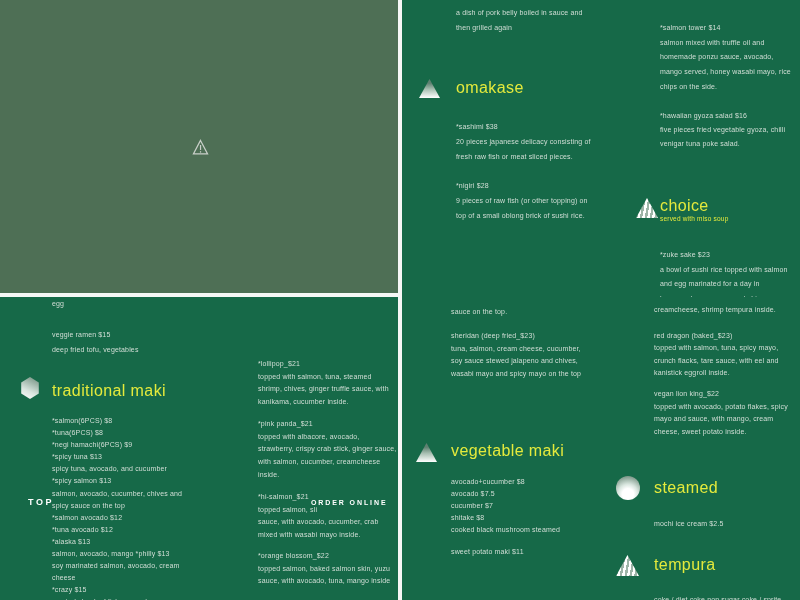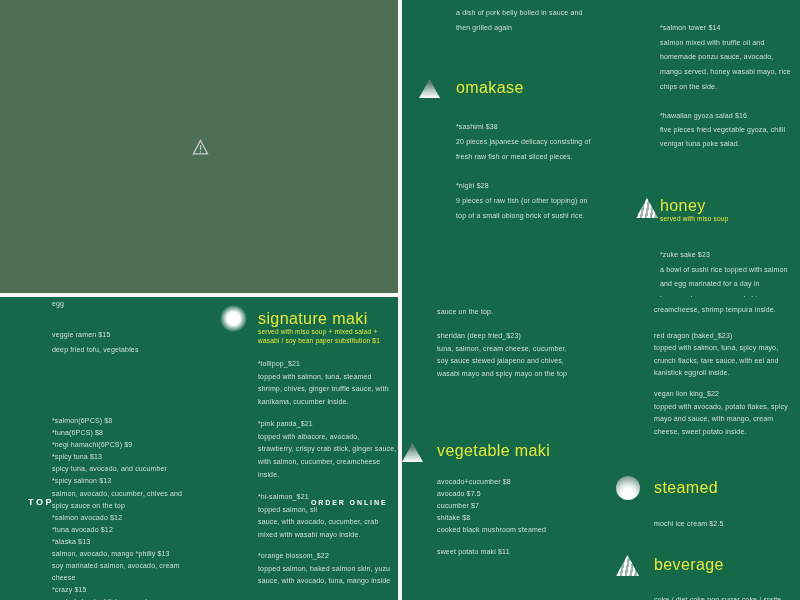--- a/index.html
+++ b/index.html
@@ -77,40 +77,44 @@
         <div class="ln">mango served, honey wasabi mayo, rice</div>
         <div class="ln">chips on the side.</div>
       </div>
       <div class="blk lh14" style="top:109px">
         <div class="ln">*hawaiian  gyoza salad $16</div>
         <div class="ln">five pieces fried vegetable gyoza, chilli</div>
         <div class="ln">venigar tuna poke salad.</div>
       </div>
       <div class="sec" style="left:0;top:196px">
         <span class="icon tri-striped" style="left:-24px;top:2px;width:22px;height:20px"></span>
-        <h2 class="title">honey</h2>
+        <h2 class="title">choice</h2>
         <div class="sub">served with miso soup</div>
       </div>
       <div class="blk lh146" style="top:248px">
         <div class="ln">*zuke sake $23</div>
         <div class="ln">a bowl of sushi rice topped with salmon</div>
         <div class="ln">and egg marinated for a day in</div>
         <div class="ln">homemade soy sauce and chives, egg,</div>
       </div>
     </div>
   </div>
 
   <div class="quad bl">
     <div class="col" style="left:52px;width:150px">
       <div class="blk lh12" style="top:1px">
         <div class="ln">egg</div>
       </div>
       <div class="blk lh146" style="top:31px">
         <div class="ln">veggie ramen $15</div>
         <div class="ln">deep fried tofu, vegetables</div>
+      </div>
+      <div class="sec" style="left:0;top:84px">
+        <span class="icon hex" style="left:-32px;top:-4px;width:20px;height:22px"></span>
+        <h2 class="title">traditional maki</h2>
       </div>
       <div class="blk lh121" style="top:118px">
         <div class="ln">*salmon(6PCS) $8</div>
         <div class="ln">*tuna(6PCS) $8</div>
         <div class="ln">*negi hamachi(6PCS) $9</div>
         <div class="ln">*spicy tuna $13</div>
         <div class="ln">spicy tuna, avocado, and cucumber</div>
         <div class="ln">*spicy salmon $13</div>
         <div class="ln">salmon, avocado, cucumber, chives and</div>
         <div class="ln">spicy sauce on the top</div>
@@ -118,26 +122,20 @@
         <div class="ln">*tuna avocado $12</div>
         <div class="ln">*alaska $13</div>
         <div class="ln">salmon, avocado, mango *philly $13</div>
         <div class="ln">soy marinated salmon, avocado, cream</div>
         <div class="ln">cheese</div>
         <div class="ln">*crazy $15</div>
         <div class="ln">crusted chunk of fish, avocado, ponzu</div>
       </div>
     </div>
     <div class="col" style="left:258px;width:140px">
-      <div class="sec" style="left:0;top:12px">
-        <span class="icon glow" style="left:-38px;top:-4px;width:27px;height:27px"></span>
-        <h2 class="title">signature maki</h2>
-        <div class="sub">served with miso soup + mixed salad +</div>
-        <div class="sub">wasabi / soy bean paper substitution $1</div>
-      </div>
       <div class="blk lh125" style="top:61px">
         <div class="ln">*lollipop_$21</div>
         <div class="ln">topped with salmon, tuna, steamed</div>
         <div class="ln">shrimp, chives, ginger truffle sauce, with</div>
         <div class="ln">kanikama, cucumber inside.</div>
       </div>
       <div class="blk lh127" style="top:121px">
         <div class="ln">*pink panda_$21</div>
         <div class="ln">topped with albacore, avocado,</div>
         <div class="ln">strawberry, crispy crab stick, ginger sauce,</div>
@@ -152,21 +150,21 @@
       </div>
       <div class="blk lh125" style="top:253px">
         <div class="ln">*orange blossom_$22</div>
         <div class="ln">topped salmon, baked salmon skin, yuzu</div>
         <div class="ln">sauce, with avocado, tuna, mango inside</div>
       </div>
     </div>
   </div>
 
   <div class="quad br">
-    <div class="col" style="left:35px;width:150px">
+    <div class="col" style="left:49px;width:150px">
       <div class="blk lh12" style="top:9px">
         <div class="ln">sauce on the top.</div>
       </div>
       <div class="blk lh127" style="top:33px">
         <div class="ln">sheridan (deep fried_$23)</div>
         <div class="ln">tuna, salmon, cream cheese, cucumber,</div>
         <div class="ln">soy sauce stewed jalapeno and chives,</div>
         <div class="ln">wasabi mayo and spicy mayo on the top</div>
       </div>
       <div class="sec" style="left:0;top:144px">
@@ -202,21 +200,21 @@
       </div>
       <div class="sec" style="left:0;top:181px">
         <span class="icon sphere" style="left:-38px;top:-2px;width:24px;height:24px"></span>
         <h2 class="title">steamed</h2>
       </div>
       <div class="blk lh12" style="top:221px">
         <div class="ln">mochi ice cream $2.5</div>
       </div>
       <div class="sec" style="left:0;top:258px">
         <span class="icon tri-striped" style="left:-38px;top:0;width:23px;height:21px"></span>
-        <h2 class="title">beverage</h2>
+        <h2 class="title">tempura</h2>
       </div>
       <div class="blk lh12" style="top:297px">
         <div class="ln">coke / diet coke non sugar coke / sprite</div>
       </div>
     </div>
   </div>
 
   <div class="ov top">TOP</div>
   <div class="ov order">ORDER ONLINE</div>
 

